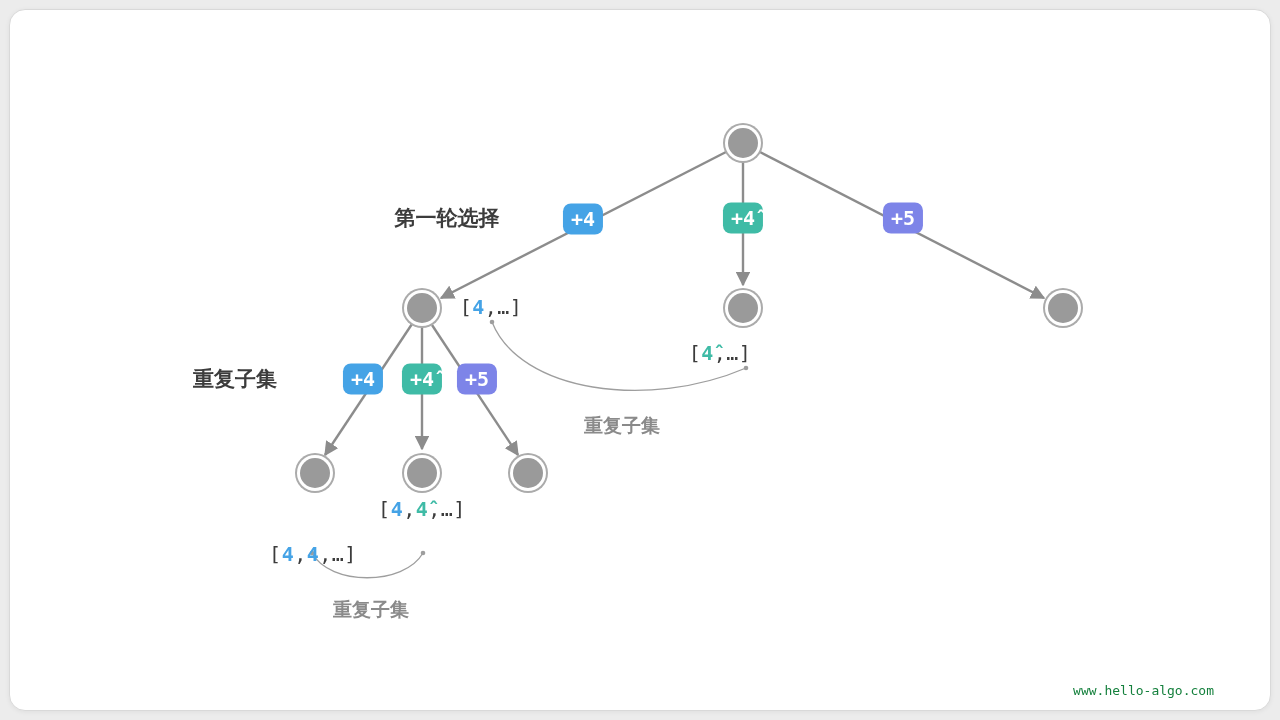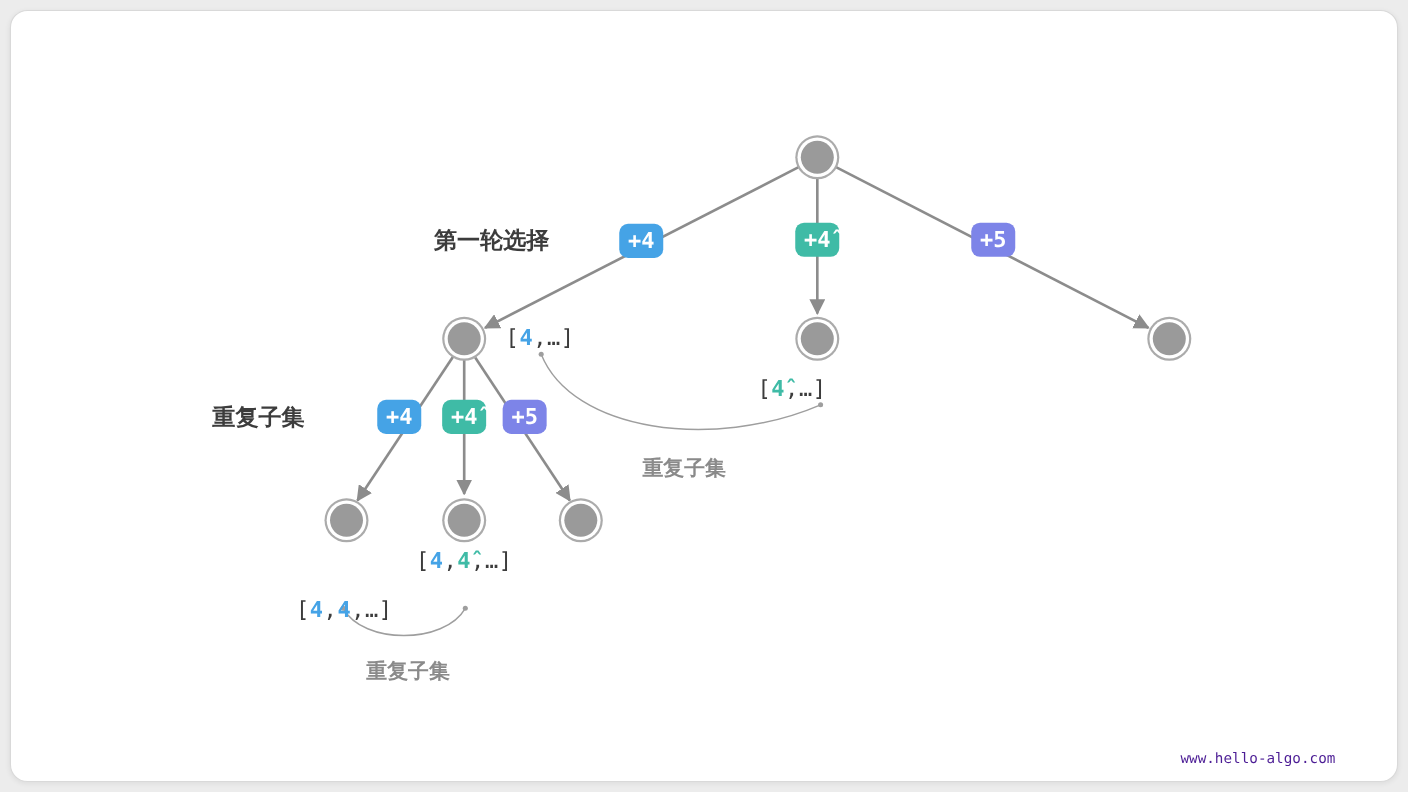--- a/index.html
+++ b/index.html
@@ -96,14 +96,14 @@
   <div class="round-label" style="left:235px;top:379px">重复子集</div>
 
   <div class="subset" style="left:491px;top:307px"><span style="color: rgb(60, 60, 60);">[</span><span style="color: rgb(69, 163, 230); font-weight: 700;">4</span><span style="color: rgb(60, 60, 60);">,…]</span></div>
   <div class="subset" style="left:720px;top:353px"><span style="color: rgb(60, 60, 60);">[</span><span style="color: rgb(63, 187, 166); font-weight: 700;">4̂</span><span style="color: rgb(60, 60, 60);">,…]</span></div>
   <div class="subset" style="left:313px;top:554px"><span style="color: rgb(60, 60, 60);">[</span><span style="color: rgb(69, 163, 230); font-weight: 700;">4</span><span style="color: rgb(60, 60, 60);">,</span><span style="color: rgb(69, 163, 230); font-weight: 700;">4</span><span style="color: rgb(60, 60, 60);">,…]</span></div>
   <div class="subset" style="left:422px;top:509px"><span style="color: rgb(60, 60, 60);">[</span><span style="color: rgb(69, 163, 230); font-weight: 700;">4</span><span style="color: rgb(60, 60, 60);">,</span><span style="color: rgb(63, 187, 166); font-weight: 700;">4̂</span><span style="color: rgb(60, 60, 60);">,…]</span></div>
 
   <div class="dup-label" style="left:622px;top:426px">重复子集</div>
   <div class="dup-label" style="left:371px;top:610px">重复子集</div>
 
-  <div class="watermark" style="color: #4c1d95;">www.hello-algo.com</div>
+  <div class="watermark" style="color: #15803d;">www.hello-algo.com</div>
 </div>
 
 </body></html>

